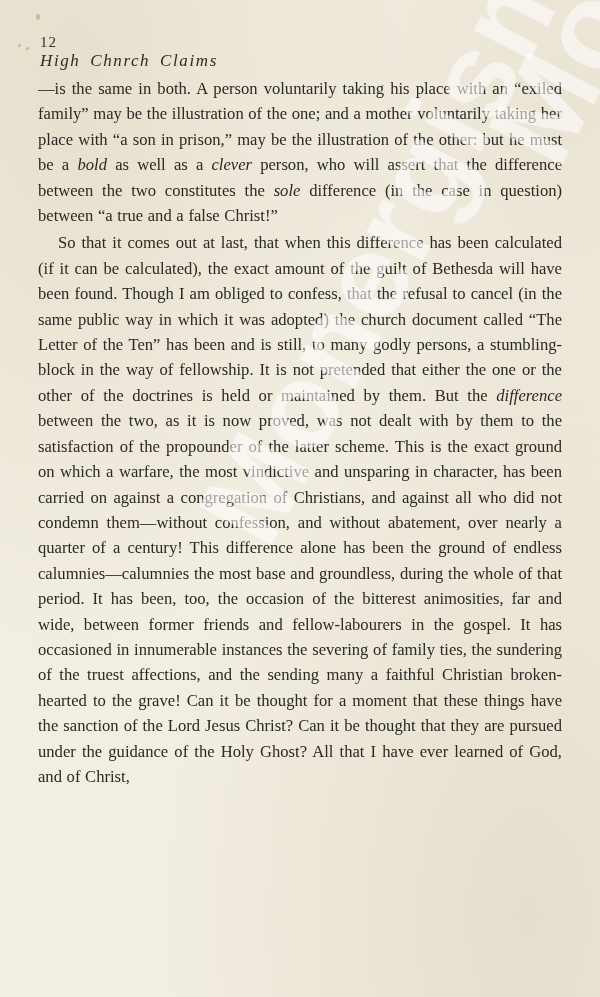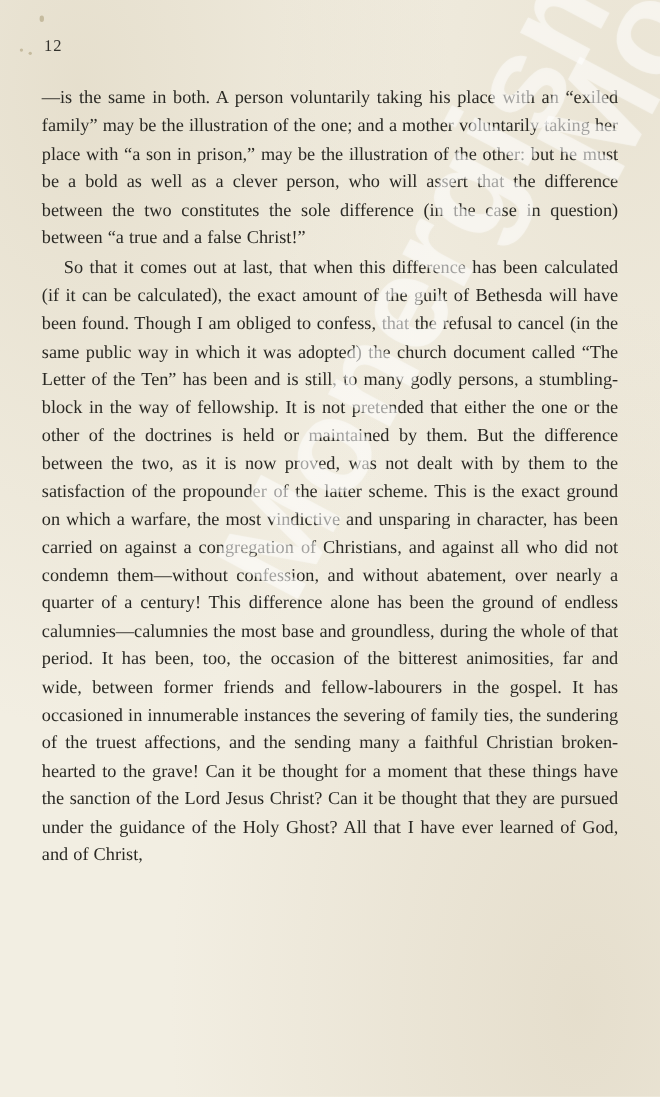--- a/index.html
+++ b/index.html
@@ -98,35 +98,36 @@
     word-spacing: 0.5px;
     color: #2a2924;
     hyphens: manual;
   }
   p.para + p.para {
     margin-top: 2px;
   }
   p.indent {
     text-indent: 20px;
   }
-  .it { }
+  .it { font-style: italic; }
 </style>
 </head>
 <body>
 
 <div class="paper-tint"></div>
 
 <div class="speck" style="left:36px; top:14px; width:4px; height:6px;"></div>
 <div class="speck" style="left:18px; top:44px; width:3px; height:3px;"></div>
 <div class="speck" style="left:26px; top:47px; width:3px; height:3px;"></div>
 
 <div class="page">
 
   <div class="running-head">
     <div class="folio">12</div>
+    <div class="head-title">High Chnrch Claims</div>
   </div>
 
   <div class="body-col">
     <p class="para" id="para-1"><span>—is the same in both.  A person voluntarily taking his place with an “exiled family” may be the illustration of the one; and a mother voluntarily taking her place with “a son in prison,” may be the illustration of the other: but he must be a </span><span class="it">bold</span><span> as well as a </span><span class="it">clever</span><span> person, who will assert that the difference between the two constitutes the </span><span class="it">sole</span><span> difference (in the case in question) between “a true and a false Christ!”</span></p>
     <p class="para indent" id="para-2"><span>So that it comes out at last, that when this difference has been calculated (if it can be calculated), the exact amount of the guilt of Bethesda will have been found.  Though I am obliged to confess, that the refusal to cancel (in the same public way in which it was adopted) the church document called “The Letter of the Ten” has been and is still, to many godly persons, a stumbling-block in the way of fellowship. It is not pretended that either the one or the other of the doctrines is held or maintained by them.  But the </span><span class="it">difference</span><span> between the two, as it is now proved, was not dealt with by them to the satisfaction of the propounder of the latter scheme.  This is the exact ground on which a warfare, the most vindictive and unsparing in character, has been carried on against a congregation of Christians, and against all who did not condemn them—without confession, and without abatement, over nearly a quarter of a century! This difference alone has been the ground of endless calumnies—calumnies the most base and groundless, during the whole of that period.  It has been, too, the occasion of the bitterest animosities, far and wide, between former friends and fellow-labourers in the gospel.  It has occasioned in innumerable instances the severing of family ties, the sundering of the truest affections, and the sending many a faithful Christian broken-hearted to the grave! Can it be thought for a moment that these things have the sanction of the Lord Jesus Christ?  Can it be thought that they are pursued under the guidance of the Holy Ghost?  All that I have ever learned of God, and of Christ,</span></p>
   </div>
 
 </div>
 
 <div class="watermark">

